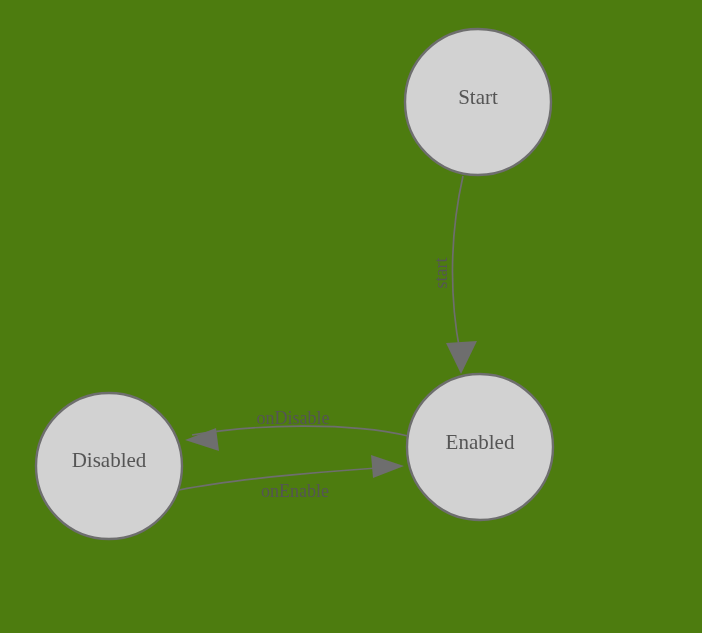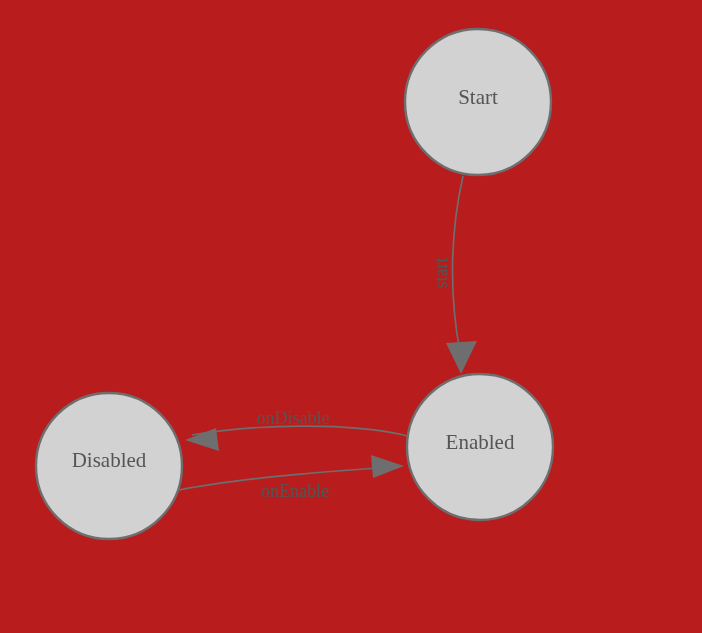--- a/index.html
+++ b/index.html
@@ -10,21 +10,21 @@
   body {
     width: 702px;
     height: 633px;
     font-family: "Liberation Serif", serif;
     overflow: hidden;
   }
   #diagram-canvas {
     position: relative;
     width: 702px;
     height: 633px;
-    background: #b91c1c;
+    background: #4d7c0f;
   }
   #diagram-svg {
     position: absolute;
     top: 0;
     left: 0;
     width: 702px;
     height: 633px;
     display: block;
   }
   .node-circle {

